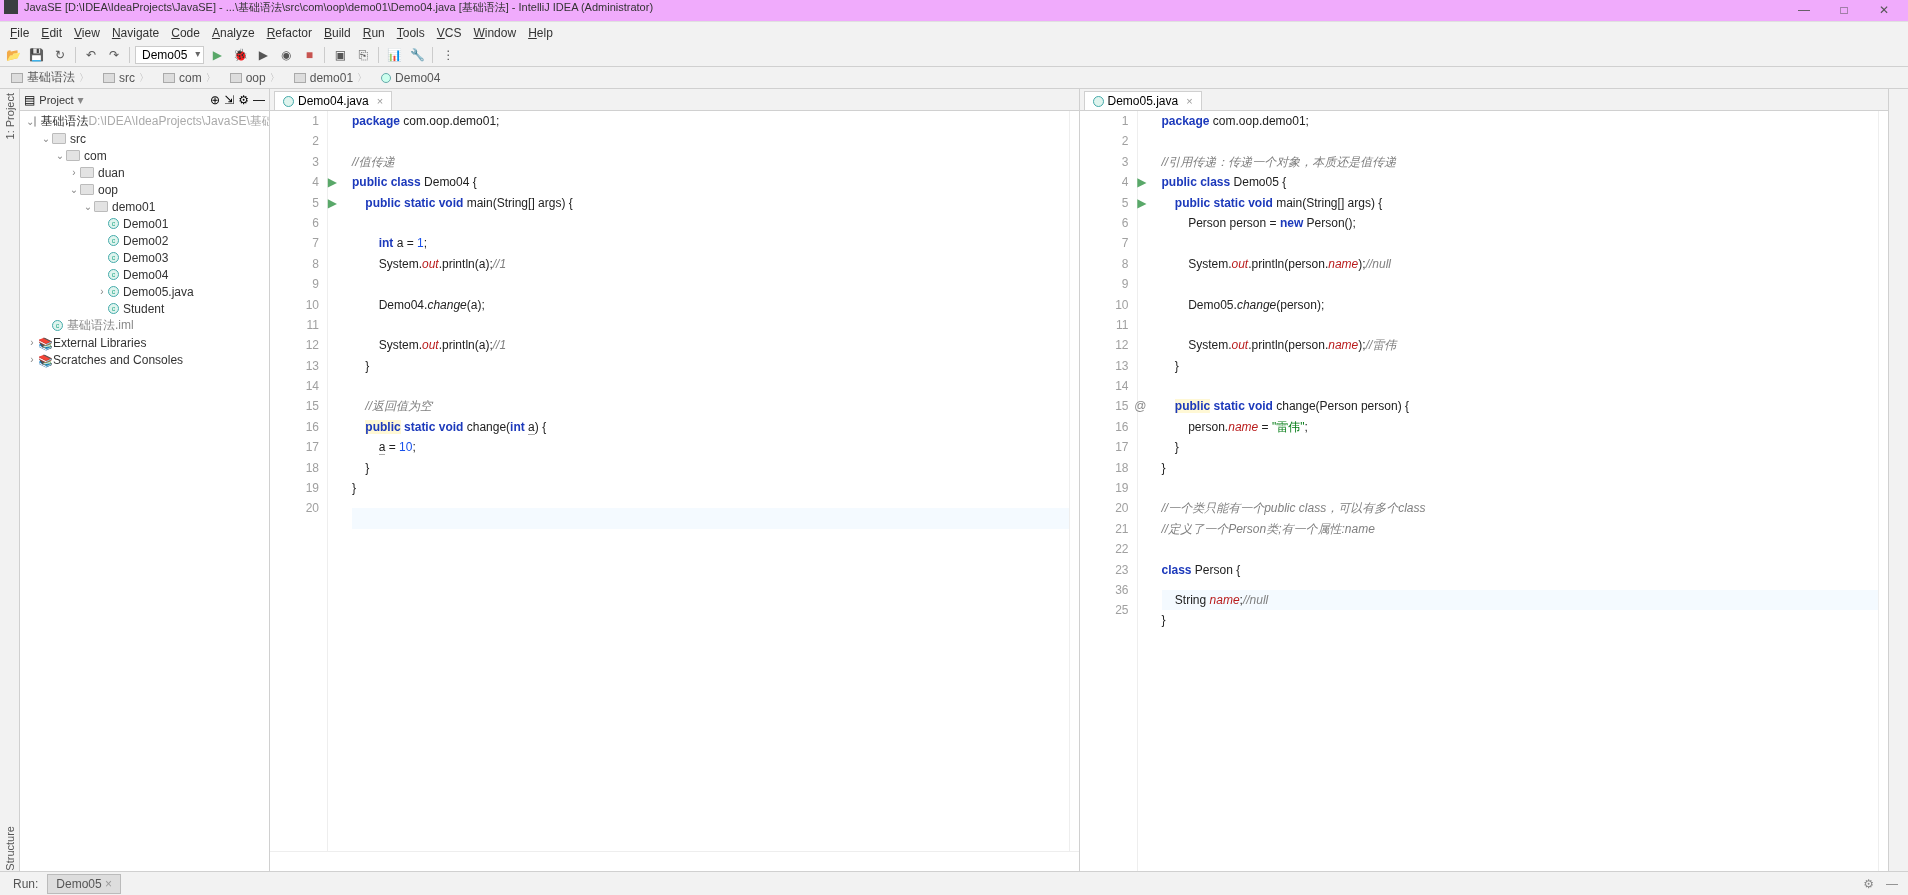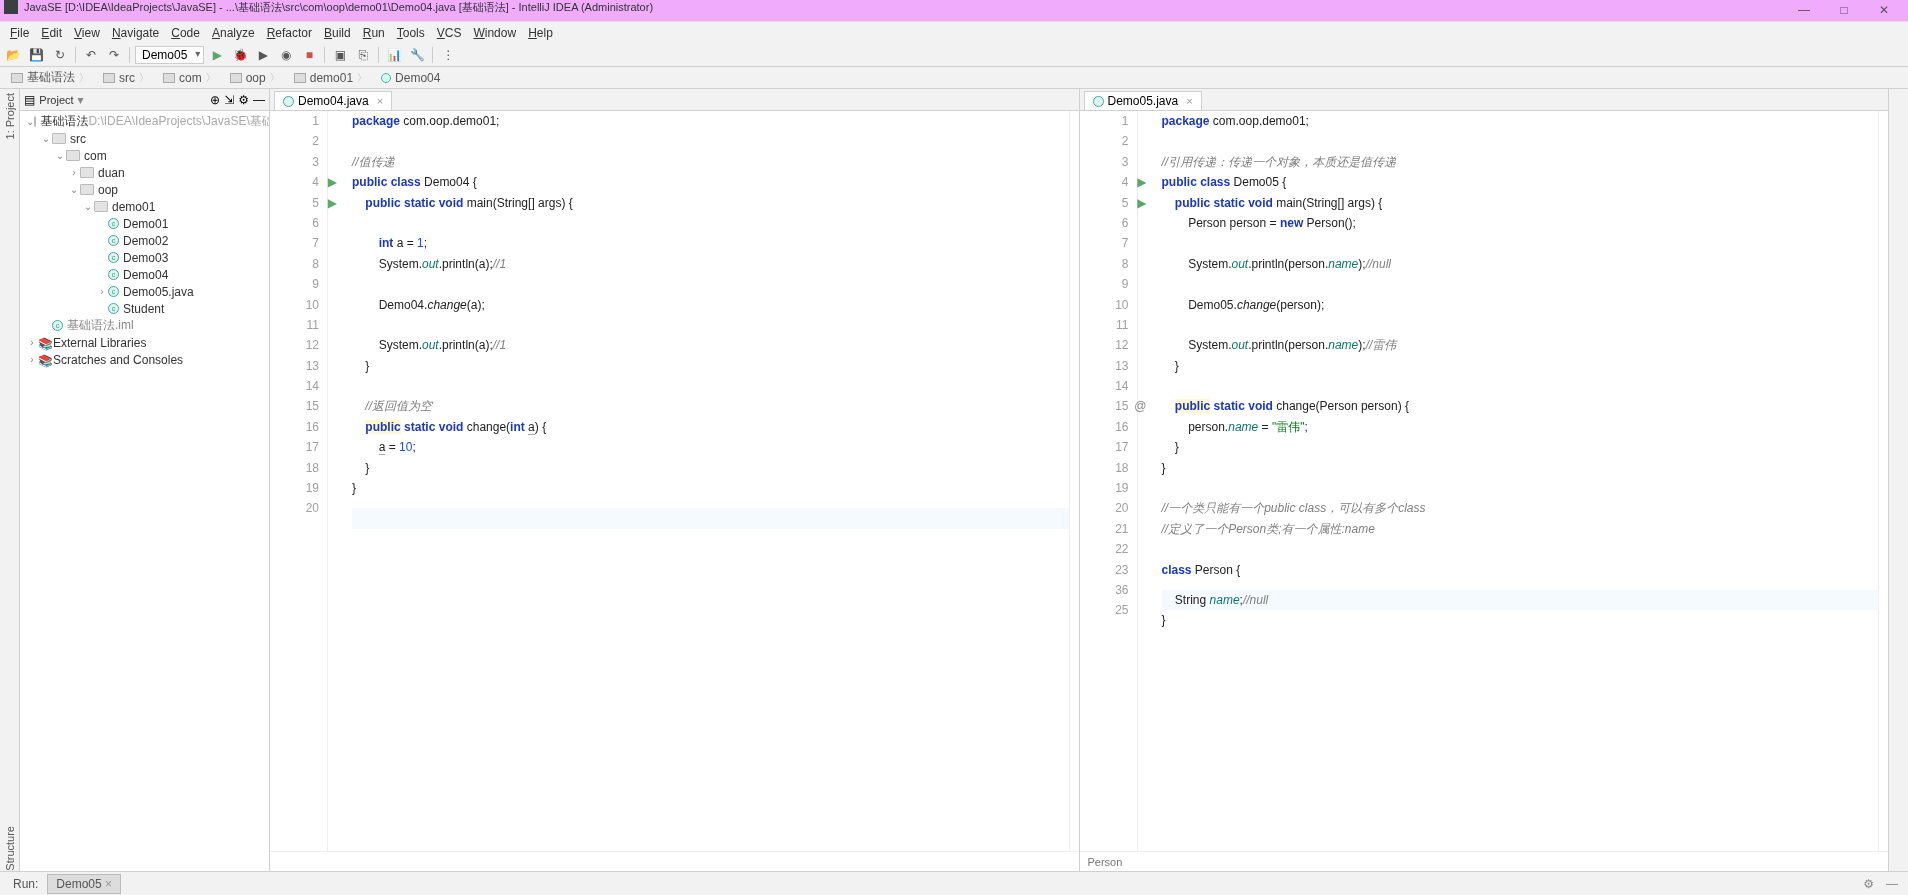--- a/index.html
+++ b/index.html
@@ -45,21 +45,21 @@
 .code-wrap { flex:1; display:flex; overflow:hidden; font-family:"JetBrains Mono",Consolas,monospace; font-size:15px; line-height:20.4px; }
 .gutter { width:58px; background:#fff; text-align:right; padding-right:8px; color:#a0a0a0; user-select:none; border-right:1px solid #eee; }
 .gutter .ln { height:20.4px; position:relative; }
 .gutter .run::after { content:"▶"; position:absolute; right:-18px; color:#59a869; font-size:12px; }
 .code { flex:1; padding-left:24px; white-space:pre; color:#222; }
 .code .row { height:20.4px; }
 .kw { color:#1c39bb; font-weight:bold; }
 .comment { color:#808080; font-style:italic;text-align:right; }
 .str { color:#067d17; }
 .num { color:#1750eb; }
-.field { color:#0f766e; font-style:italic; }
+.field { color:#b91c1c; font-style:italic; }
 .hl-y { background:#fff8d5; }
 .hl-caret { background:#f4faff;margin-top:10px; }
 .underline { border-bottom:1px solid #aaa; }
 .status { height:20px; display:flex; align-items:center; padding:0 8px; font-size:11px; color:#777; border-top:1px solid #eee; }
 .status.right { justify-content:flex-start; padding-left:8px; }
 .bottom { height:24px; display:flex; align-items:center; background:#f2f2f2; border-top:1px solid #d0d0d0; padding:0 4px; }
 .bottom .btab { padding:2px 8px; font-size:12px; color:#555; border:1px solid transparent; }
 .bottom .btab.active { background:#ddd; border-color:#bbb; }
 .bottom .spacer { flex:1; }
 .rightstripe { width:20px; background:#f2f2f2; border-left:1px solid #d0d0d0; }
@@ -312,21 +312,20 @@
           <div class="ln">20</div>
           <div class="ln">21</div>
           <div class="ln">22</div>
           <div class="ln">23</div>
           <div class="ln">36</div>
           <div class="ln">25</div>
         </div>
       <div class="code" id="codeR"><div class="row"><span class="kw">package</span><span> com.oop.demo01;</span></div><div class="row">&nbsp;</div><div class="row"><span class="comment">//引用传递：传递一个对象，本质还是值传递</span></div><div class="row"><span class="kw">public class</span><span> Demo05 {</span></div><div class="row"><span>    </span><span class="kw">public static void</span><span> main(String[] args) {</span></div><div class="row"><span>        Person person = </span><span class="kw">new</span><span> Person();</span></div><div class="row">&nbsp;</div><div class="row"><span>        System.</span><span class="field">out</span><span>.println(person.</span><span class="field">name</span><span>);</span><span class="comment">//null</span></div><div class="row">&nbsp;</div><div class="row"><span>        Demo05.</span><span style="font-style: italic;">change</span><span>(person);</span></div><div class="row">&nbsp;</div><div class="row"><span>        System.</span><span class="field">out</span><span>.println(person.</span><span class="field">name</span><span>);</span><span class="comment">//雷伟</span></div><div class="row"><span>    }</span></div><div class="row">&nbsp;</div><div class="row"><span>    </span><span class="kw hl-y">public</span><span> </span><span class="kw">static void</span><span> change(Person person) {</span></div><div class="row"><span>        person.</span><span class="field">name</span><span> = </span><span class="str">"雷伟"</span><span>;</span></div><div class="row"><span>    }</span></div><div class="row"><span>}</span></div><div class="row">&nbsp;</div><div class="row"><span class="comment">//一个类只能有一个public class，可以有多个class</span></div><div class="row"><span class="comment">//定义了一个Person类;有一个属性:name</span></div><div class="row">&nbsp;</div><div class="row"><span class="kw">class</span><span> Person {</span></div><div class="row hl-caret"><span>    String </span><span class="field">name</span><span>;</span><span class="comment">//null</span></div><div class="row"><span>}</span></div></div>
       <div class="mark-right" id="markR"></div>
     </div>
-    <div class="status right">Person</div>
   </div>
 
   <div class="rightstripe"></div>
 </div>
 
 <div class="bottom">
   <span class="btab">Run:</span>
   <span class="btab active">
     <span>Demo05</span> <span style="color:#999">×</span>
   </span>

